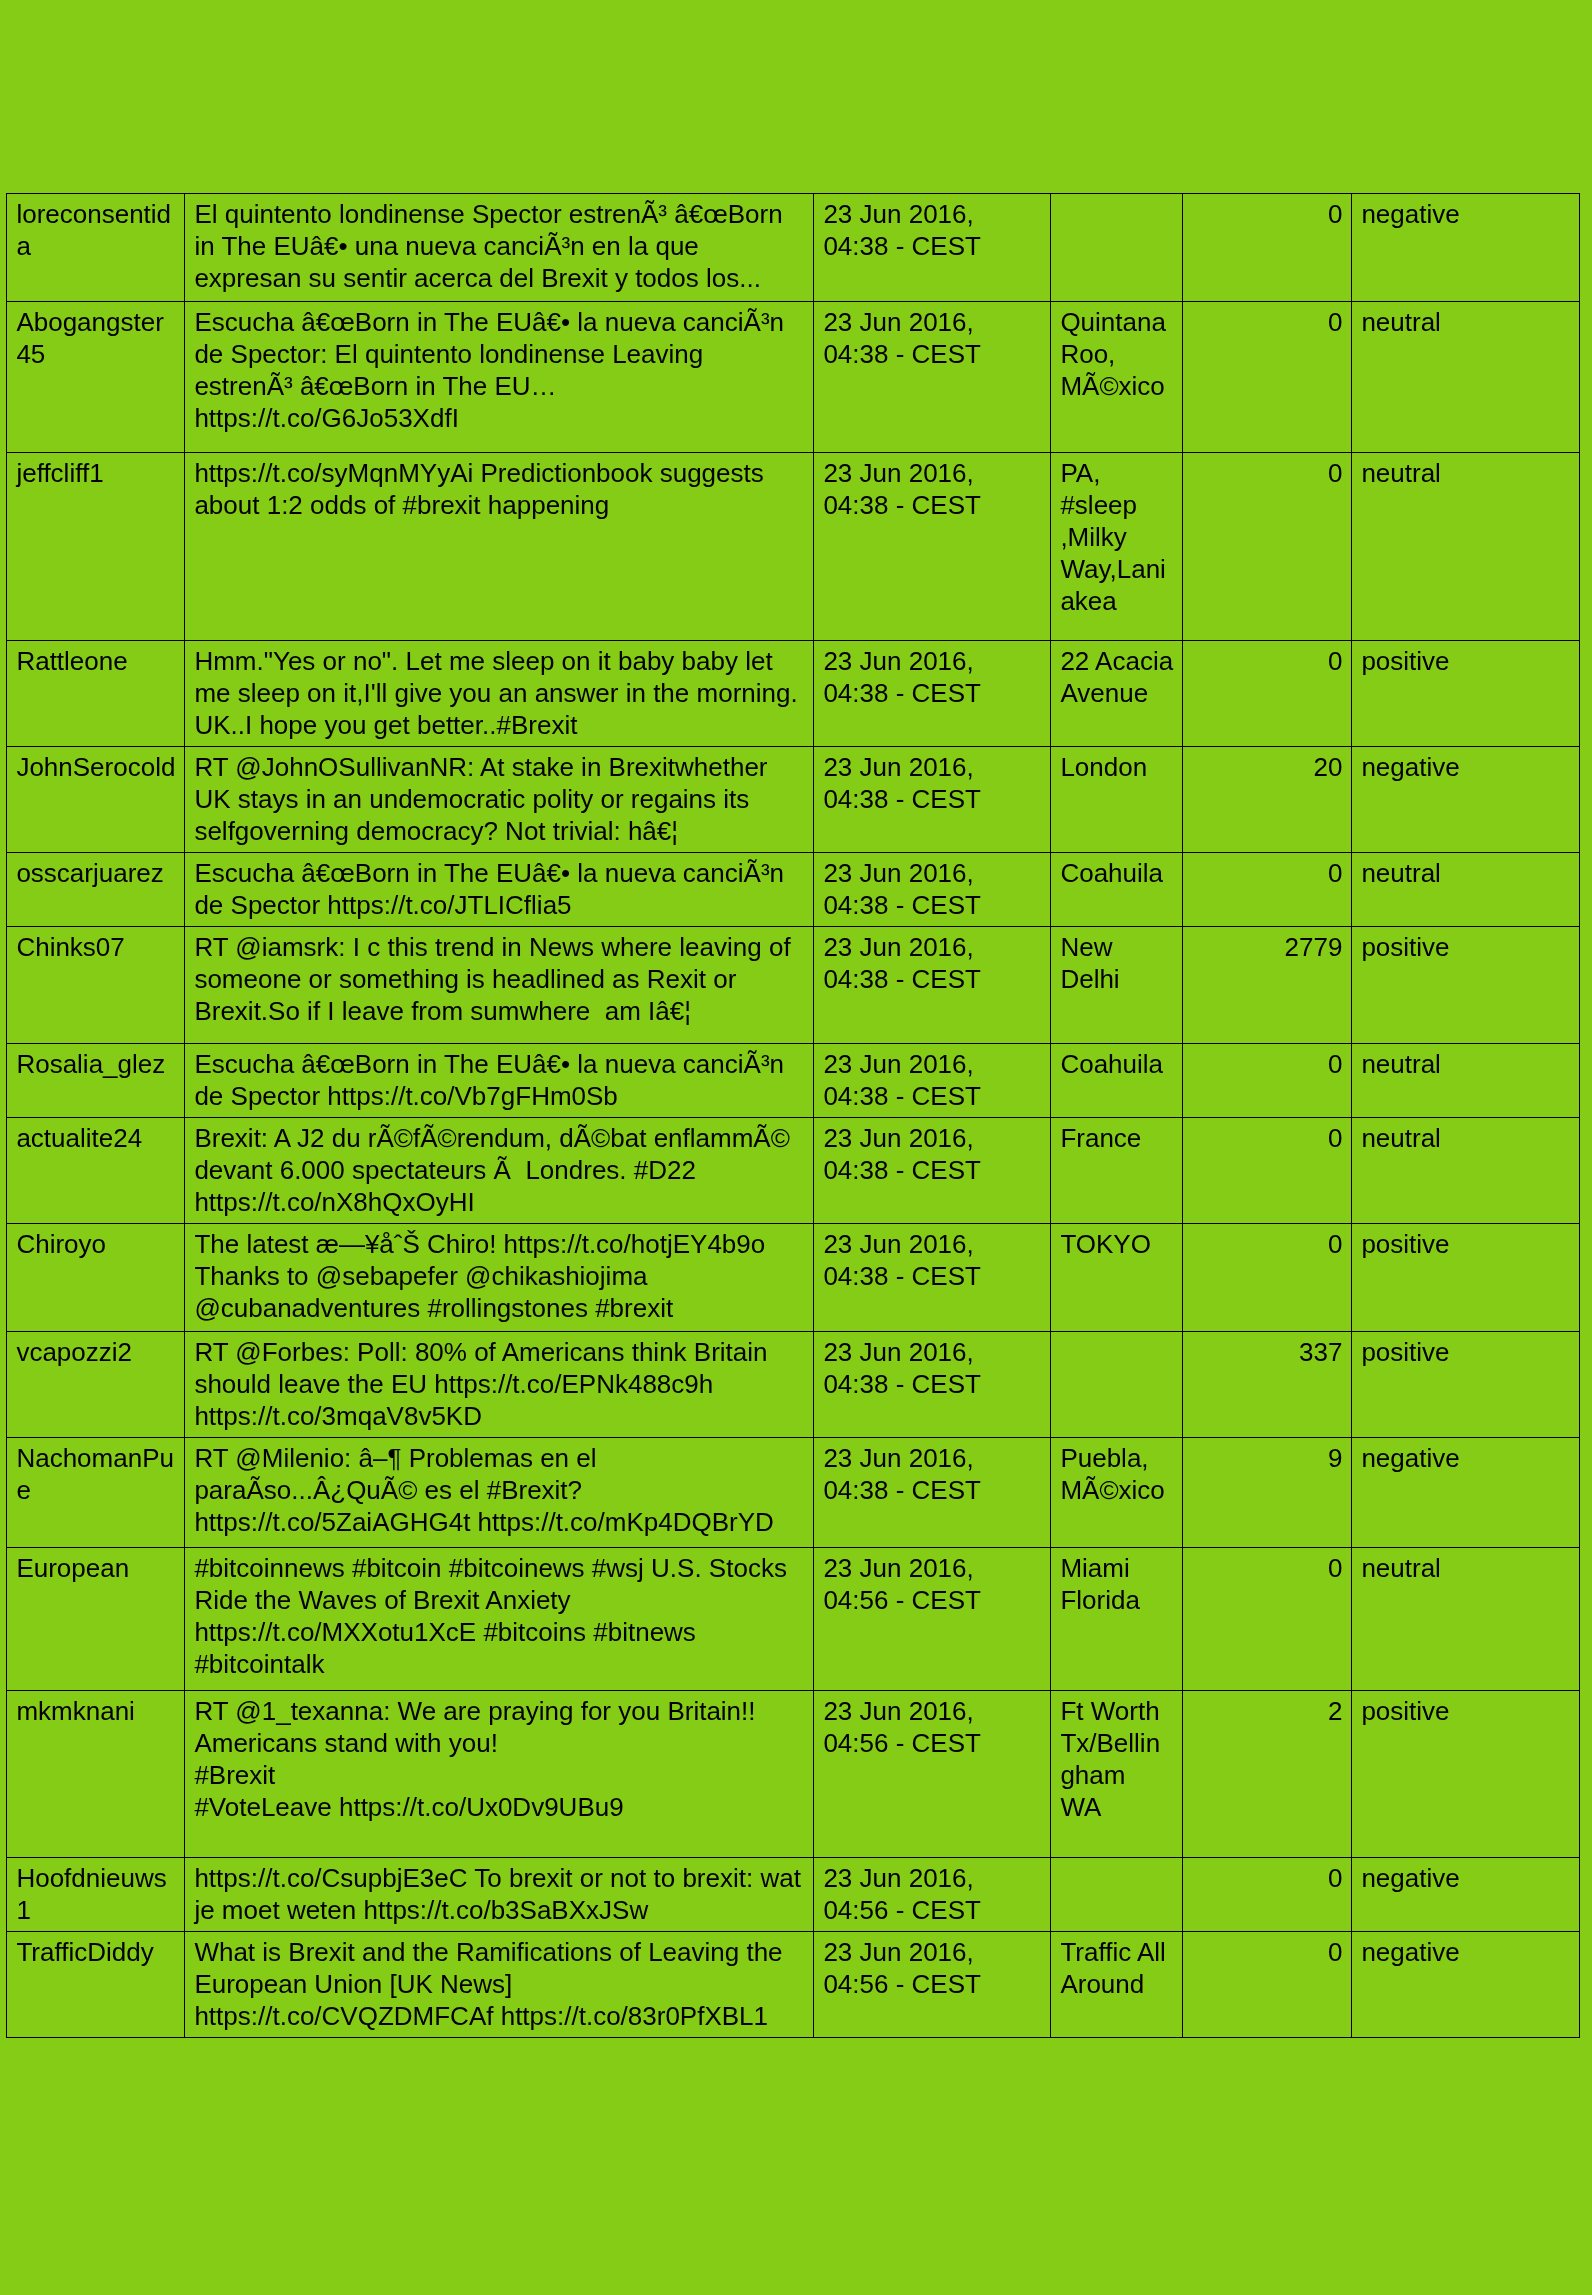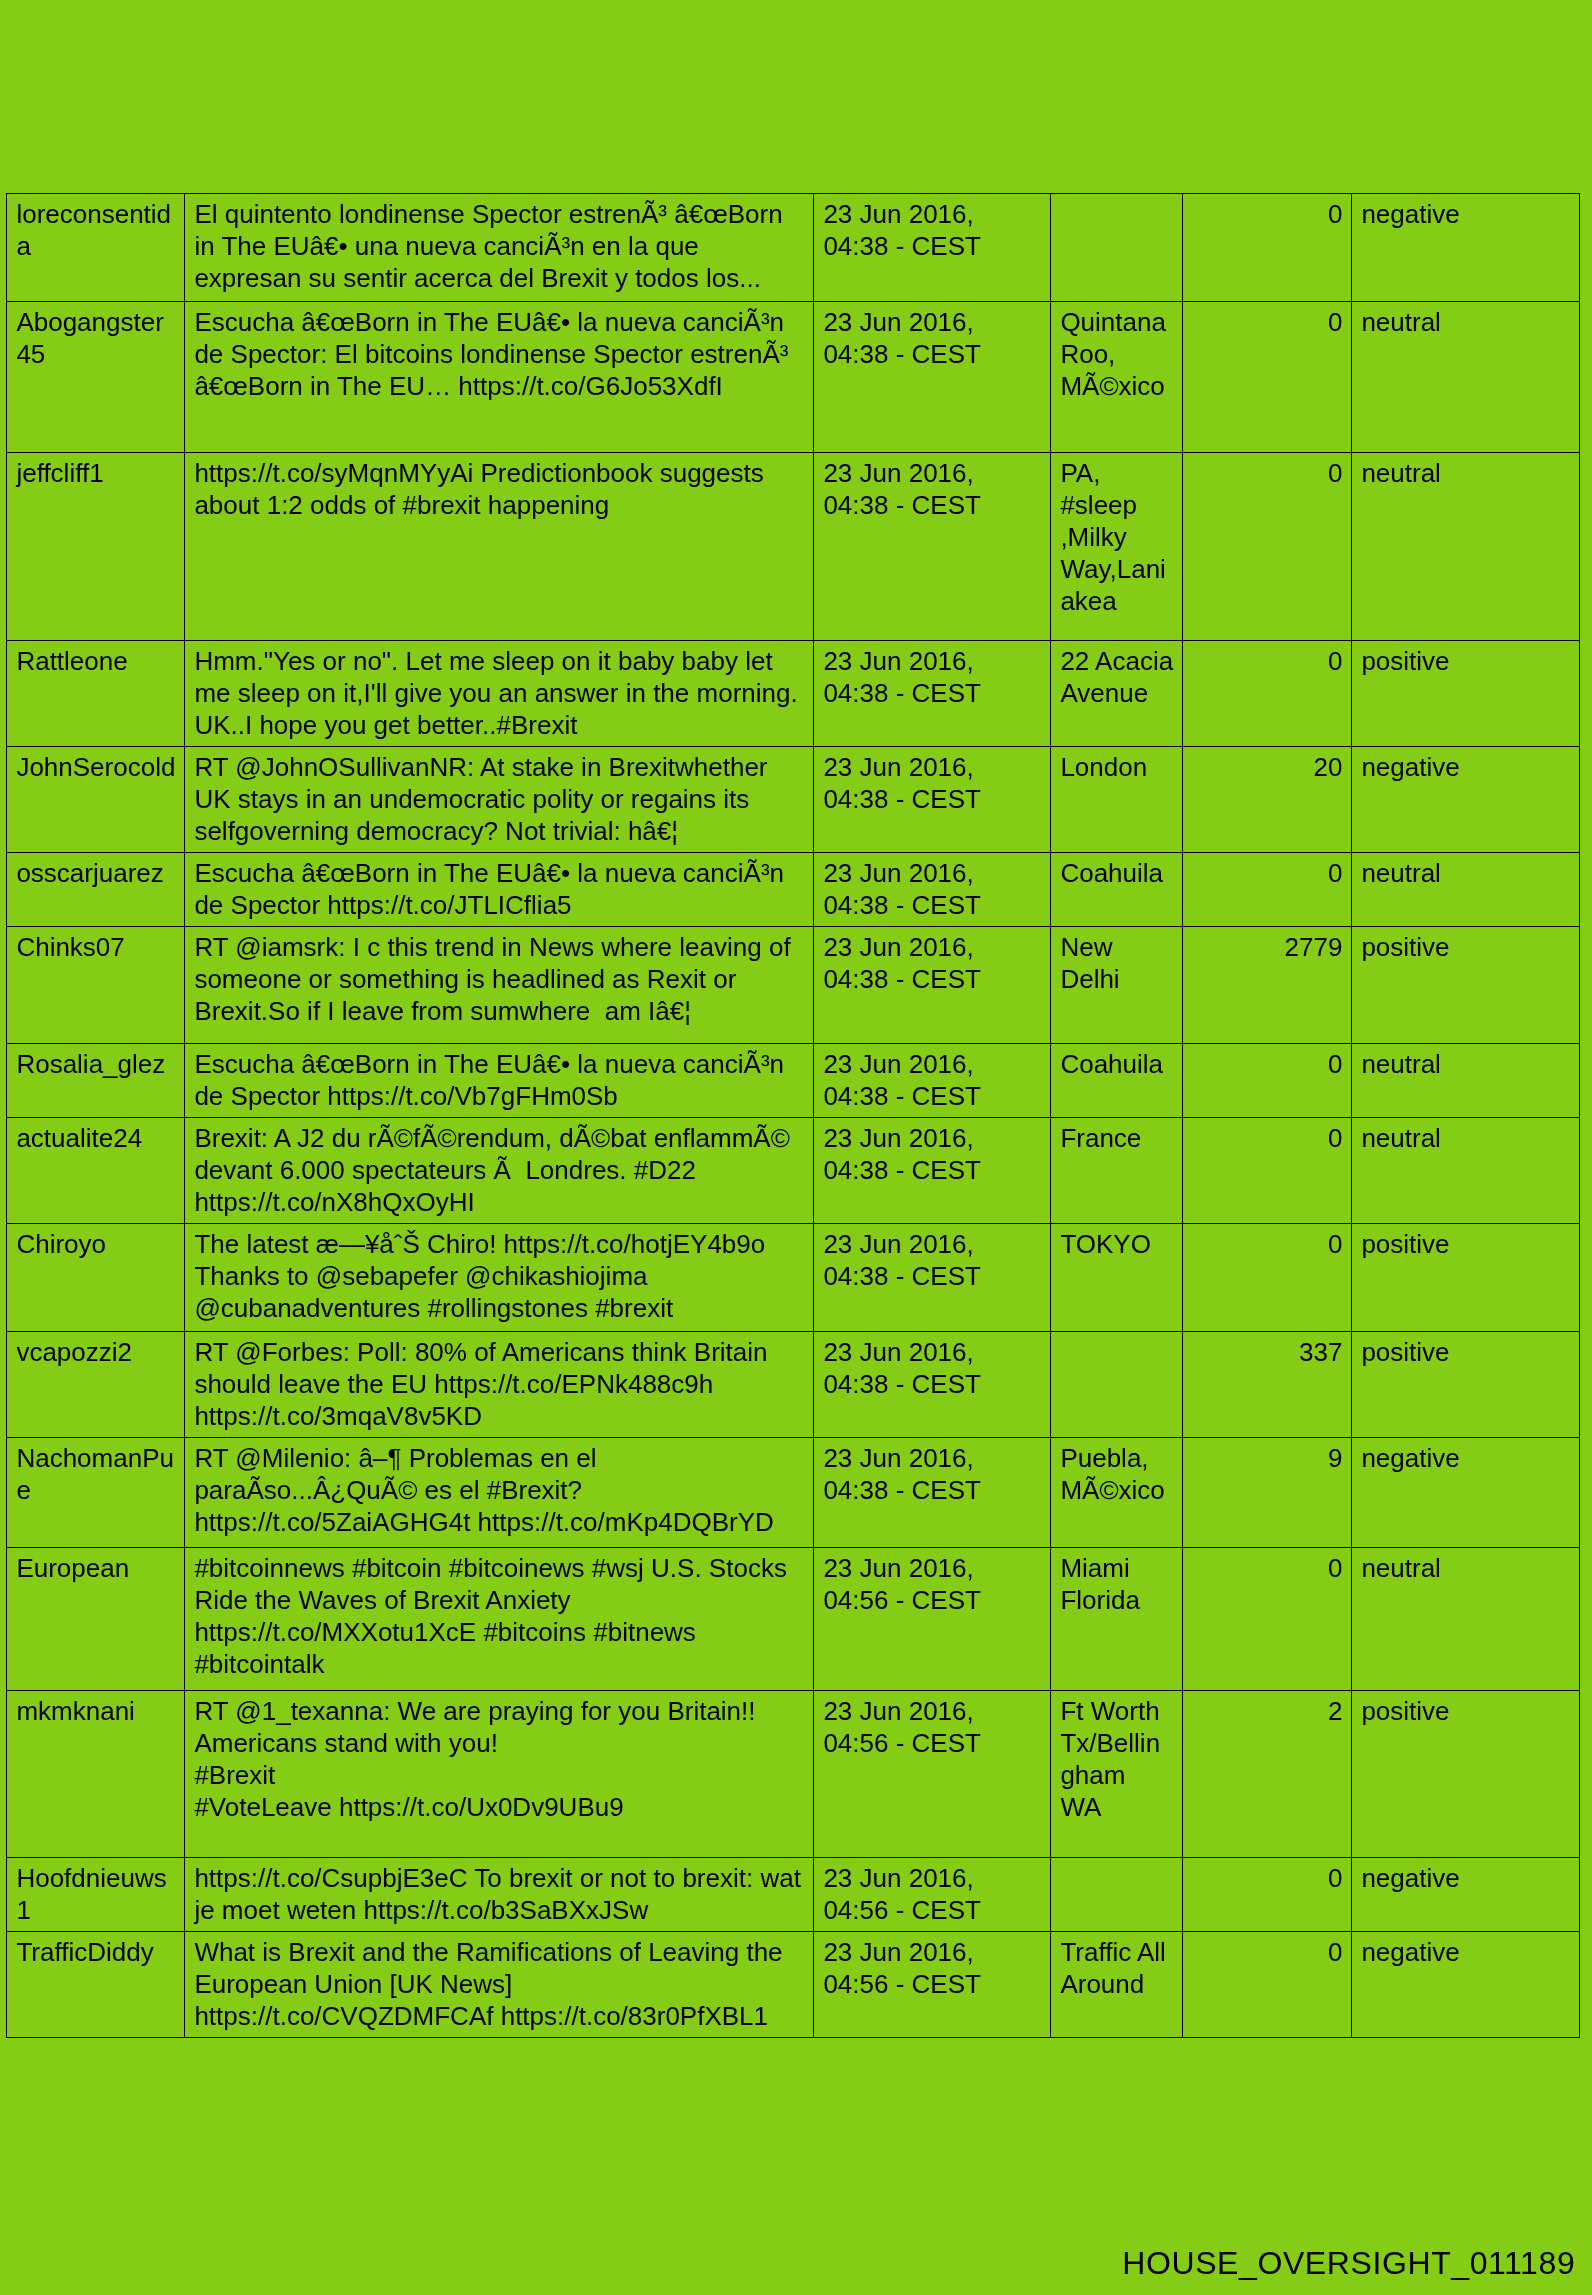--- a/index.html
+++ b/index.html
@@ -91,21 +91,21 @@
         <tr>
       <td class="c-user"><span>loreconsentida</span></td>
       <td class="c-tweet"><span>El quintento londinense Spector estrenÃ³ â€œBorn in The EUâ€• una nueva canciÃ³n en la que expresan su sentir acerca del Brexit y todos los...</span></td>
       <td class="c-date"><span>23 Jun 2016, 04:38 - CEST</span></td>
       <td class="c-loc"><span></span></td>
       <td class="c-num"><span>0</span></td>
       <td class="c-sent"><span>negative</span></td>
     </tr>
         <tr>
       <td class="c-user"><span>Abogangster45</span></td>
-      <td class="c-tweet"><span>Escucha â€œBorn in The EUâ€• la nueva canciÃ³n de Spector: El bitcoins londinense Spector estrenÃ³ â€œBorn in The EU… https://t.co/G6Jo53XdfI</span></td>
+      <td class="c-tweet"><span>Escucha â€œBorn in The EUâ€• la nueva canciÃ³n de Spector: El quintento londinense Leaving estrenÃ³ â€œBorn in The EU… https://t.co/G6Jo53XdfI</span></td>
       <td class="c-date"><span>23 Jun 2016, 04:38 - CEST</span></td>
       <td class="c-loc"><span>Quintana Roo, MÃ©xico</span></td>
       <td class="c-num"><span>0</span></td>
       <td class="c-sent"><span>neutral</span></td>
     </tr>
         <tr>
       <td class="c-user"><span>jeffcliff1</span></td>
       <td class="c-tweet"><span>https://t.co/syMqnMYyAi Predictionbook suggests about 1:2 odds of #brexit happening</span></td>
       <td class="c-date"><span>23 Jun 2016, 04:38 - CEST</span></td>
       <td class="c-loc"><span>PA, #sleep ,Milky Way,Laniakea</span></td>
@@ -215,16 +215,15 @@
       <td class="c-user"><span>TrafficDiddy</span></td>
       <td class="c-tweet"><span>What is Brexit and the Ramifications of Leaving the European Union [UK News] https://t.co/CVQZDMFCAf https://t.co/83r0PfXBL1</span></td>
       <td class="c-date"><span>23 Jun 2016, 04:56 - CEST</span></td>
       <td class="c-loc"><span>Traffic All Around</span></td>
       <td class="c-num"><span>0</span></td>
       <td class="c-sent"><span>negative</span></td>
     </tr>
       </tbody>
   </table>
 
-  <div class="bates">HOUSE_OVERSIGHT_011189</div>
 
 </div>
 
 
 </body></html>

